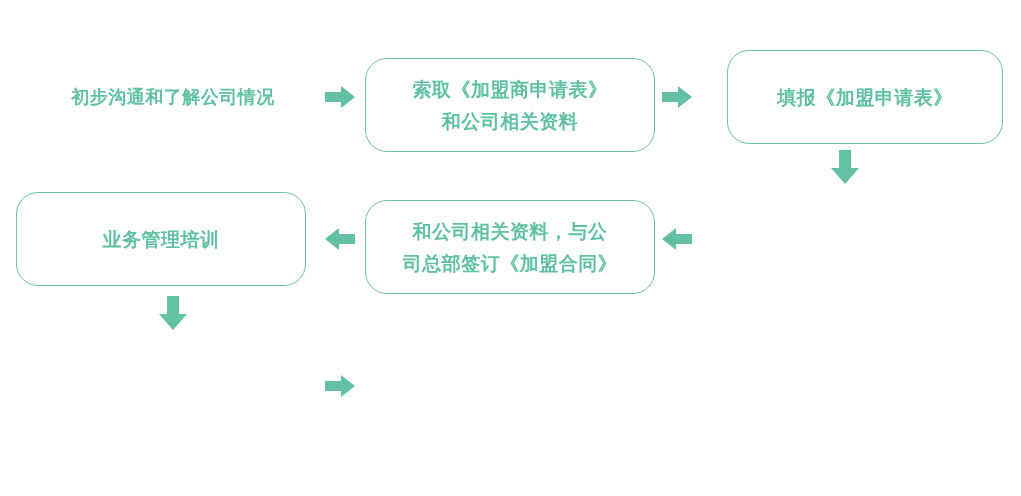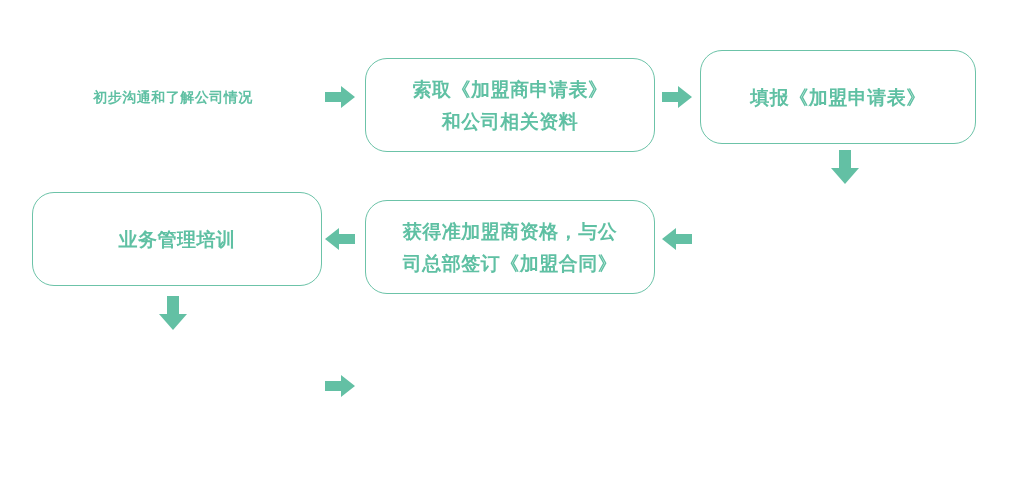--- a/index.html
+++ b/index.html
@@ -43,37 +43,37 @@
   }
 
   
   .text-node {
     position: absolute;
     display: flex;
     align-items: center;
     justify-content: center;
   }
   .text-node .node-label {
-    font-size: 14px;
+    font-size: 18px;
   }
 
   
   .arrow {
     position: absolute;
     line-height: 0;
   }
   .arrow svg { display: block; }
 
   
   .r1 { top: 50px; height: 94px; }
   .r2 { top: 192px; height: 94px; }
   .r3 { top: 340px; height: 92px; }
-  .colA { left: 32px;  width: 290px; }
+  .colA { left: 16px;  width: 290px; }
   .colB { left: 365px; width: 290px; margin-top: 8px; }
-  .colC { left: 700px; width: 276px; }
+  .colC { left: 727px; width: 276px; }
 </style>
 </head>
 <body>
 
 <div id="flowchart">
 
   <div class="text-node r1" style="left:28px; width:290px;">
     <span class="node-label">初步沟通和了解公司情况</span>
   </div>
 
@@ -108,21 +108,21 @@
     <span class="node-label">业务管理培训</span>
   </div>
 
   <div class="arrow" style="left:325px; top:228px;">
     <svg width="30" height="22" viewBox="0 0 30 22" aria-hidden="true">
       <polygon points="30,6 14,6 14,0 0,11 14,22 14,16 30,16" fill="#63c0a4"></polygon>
     </svg>
   </div>
 
   <div class="node r2 colB">
-    <span class="node-label">获得准加盟商资格，与公
+    <span class="node-label">和公司相关资料，与公
 司总部签订《加盟合同》</span>
   </div>
 
   <div class="arrow" style="left:662px; top:228px;">
     <svg width="30" height="22" viewBox="0 0 30 22" aria-hidden="true">
       <polygon points="30,6 14,6 14,0 0,11 14,22 14,16 30,16" fill="#63c0a4"></polygon>
     </svg>
   </div>
 
 

